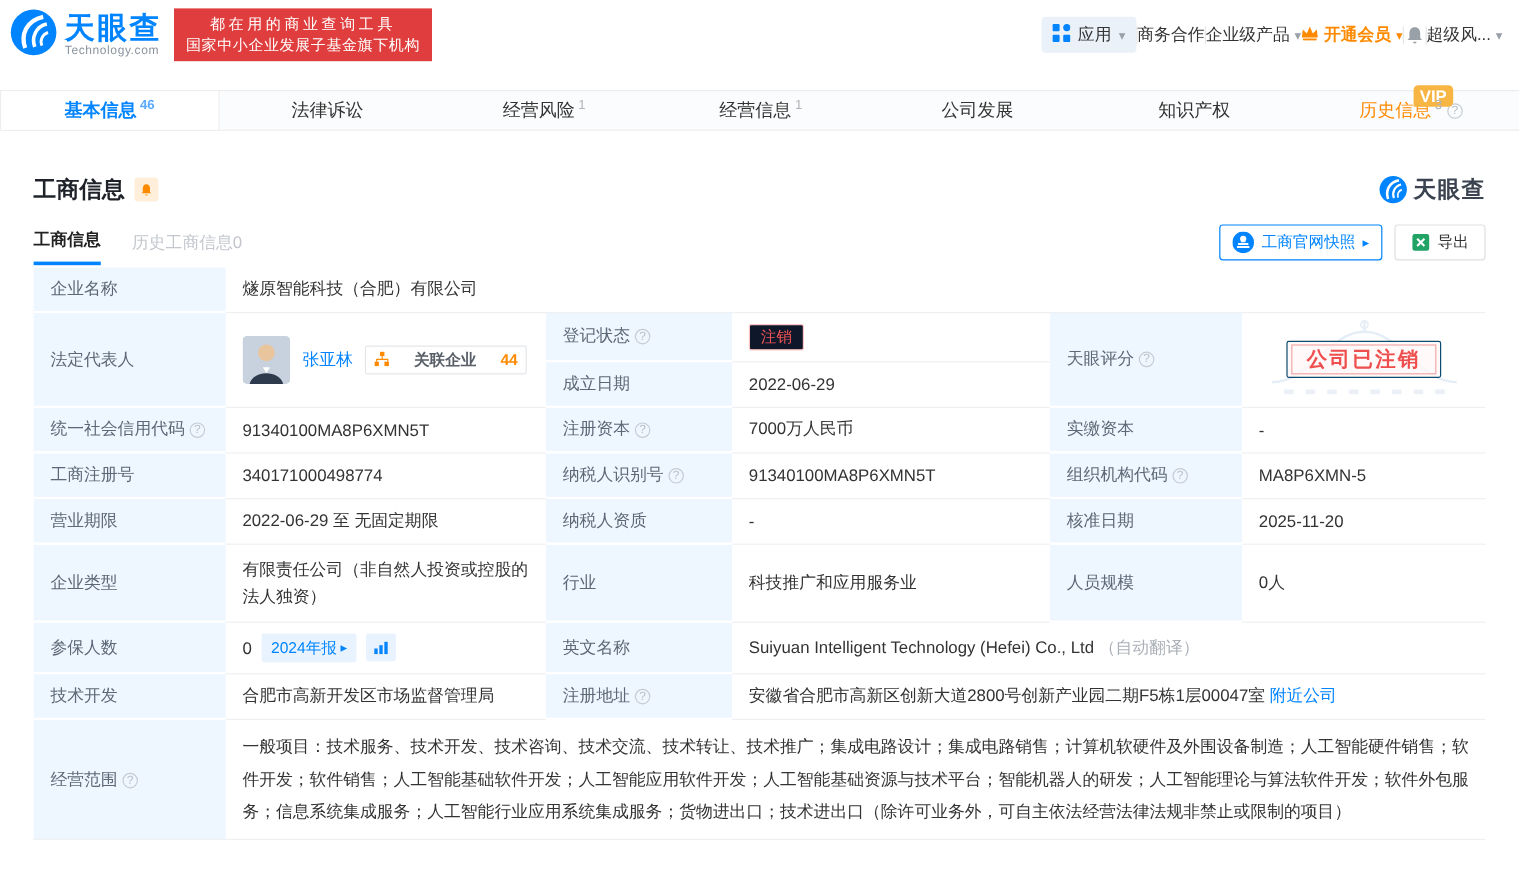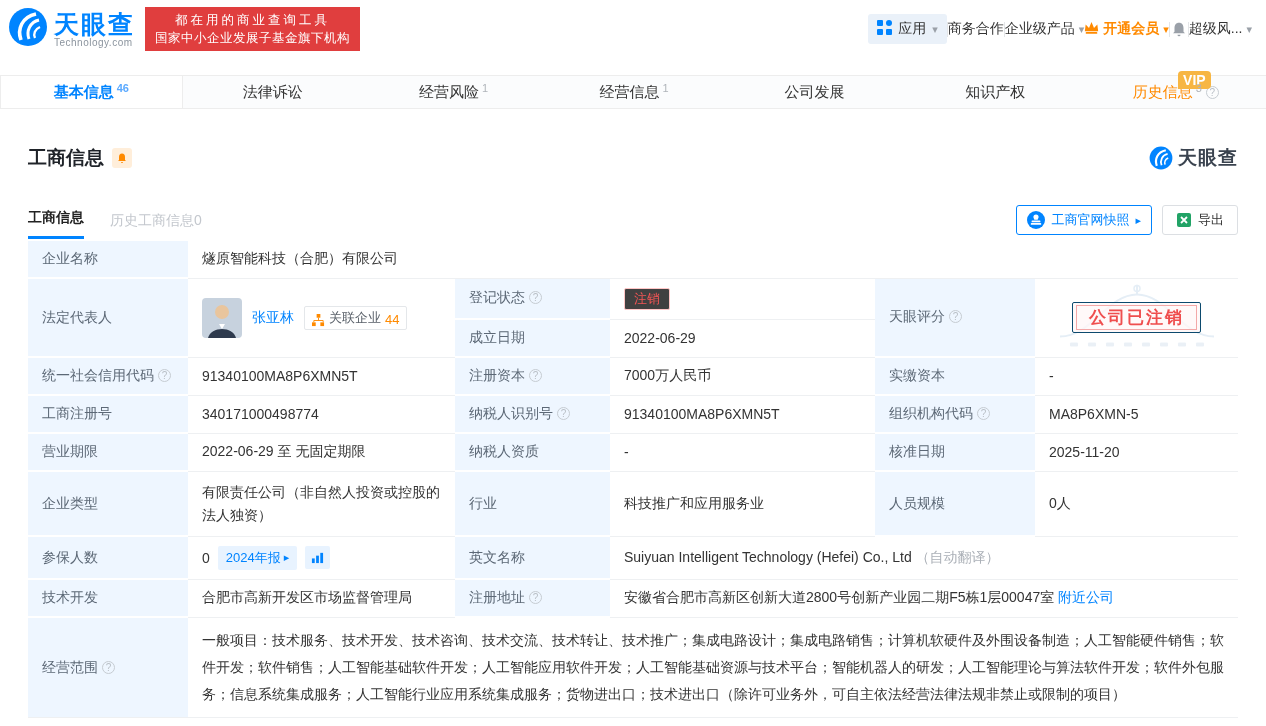--- a/index.html
+++ b/index.html
@@ -63,39 +63,39 @@
     display:flex; align-items:center; justify-content:center; cursor:pointer; }
   .sec-logo { margin-left:auto; display:flex; align-items:center; gap:5px; font-size:19px;
     font-weight:bold; color:#3a434f; letter-spacing:1px;}
 
   .subrow { margin-top:16px; display:flex; align-items:flex-end; }
   .subtab { font-size:14px; margin-right:26px; padding-bottom:9px; cursor:pointer; }
   .subtab.active { color:#222; font-weight:bold; border-bottom:3px solid #0084ff; }
   .subtab.inactive { color:#c3c7cd; }
   .btns { margin-left:auto; display:flex; gap:10px; padding-bottom:4px;}
   .btn { display:flex; align-items:center; gap:6px; background:#fff; height:30px;
-    border-radius:3px; font-size:13px; cursor:pointer; font-family:inherit;margin-top:18px;}
+    border-radius:3px; font-size:13px; cursor:pointer; font-family:inherit;}
   .btn-snapshot { border:1px solid #0084ff; color:#0084ff; padding:0 10px; }
   .btn-export { border:1px solid #dcdfe3; color:#333; padding:0 13px; }
   .arrow { font-size:11px; }
 
   
   table { width:1210px; border-collapse:collapse; table-layout:fixed; margin-top:2px; font-size:14px; }
   td { padding:9px 14px; vertical-align:middle; word-break:break-all; }
   td.lbl { background:#eef6ff; color:#5c6876; border-bottom:2px solid #fff; font-weight:normal; }
   td.val { color:#333; border-bottom:1px solid #eef0f2; }
   tr.rlast td { border-bottom:1px solid #eef0f2; }
 
-  .badge-cancel { display:inline-block; color:#f25555; background:#404040; border:1px solid #ffc6c6;
+  .badge-cancel { display:inline-block; color:#f25555; background:#0f172a; border:1px solid #ffc6c6;
     padding:1px 9px; font-size:13px; border-radius:2px; }
   .rep { display:flex; align-items:center; gap:10px; }
   .avatar { width:40px; height:40px; border-radius:4px; overflow:hidden; flex:0 0 auto; cursor:pointer;}
   .rep-name { color:#0084ff; cursor:pointer; }
-  .rel-badge { display:inline-flex; align-items:flex-end; gap:4px; border:1px solid #e4e7ea;
-    padding:2px 7px; font-size:13px; color:#596069; border-radius:2px; cursor:pointer; white-space:nowrap;}
+  .rel-badge { display:inline-flex; align-items:center; gap:20px; border:1px solid #e4e7ea;
+    padding:2px 7px; font-size:13px; color:#596069; border-radius:2px; cursor:pointer; white-space:nowrap;font-weight:bold;}
   .rel-cnt { color:#ff8a00; }
 
   .stamp-cell { position:relative; text-align:center; }
   .gauge { position:absolute; left:50%; top:50%; transform:translate(-50%,-50%); opacity:.8; }
   .stamp { position:relative; display:inline-block; border:1px solid #0c4a6e; padding:3px;
     border-radius:2px; background:rgba(255,247,247,.75); }
   .stamp-inner { border:1px solid #f3a8a8; color:#ef4e4e; font-size:17px; font-weight:bold;
     padding:2px 12px; letter-spacing:2px; white-space:nowrap;}
 
   .insured { display:flex; align-items:center; gap:8px; }

